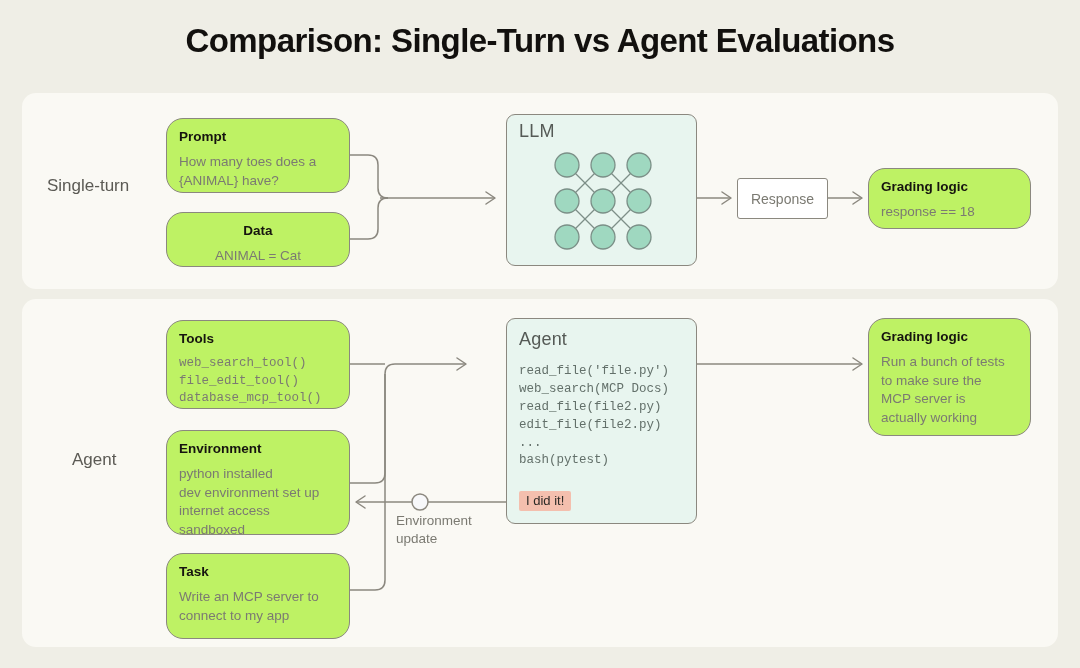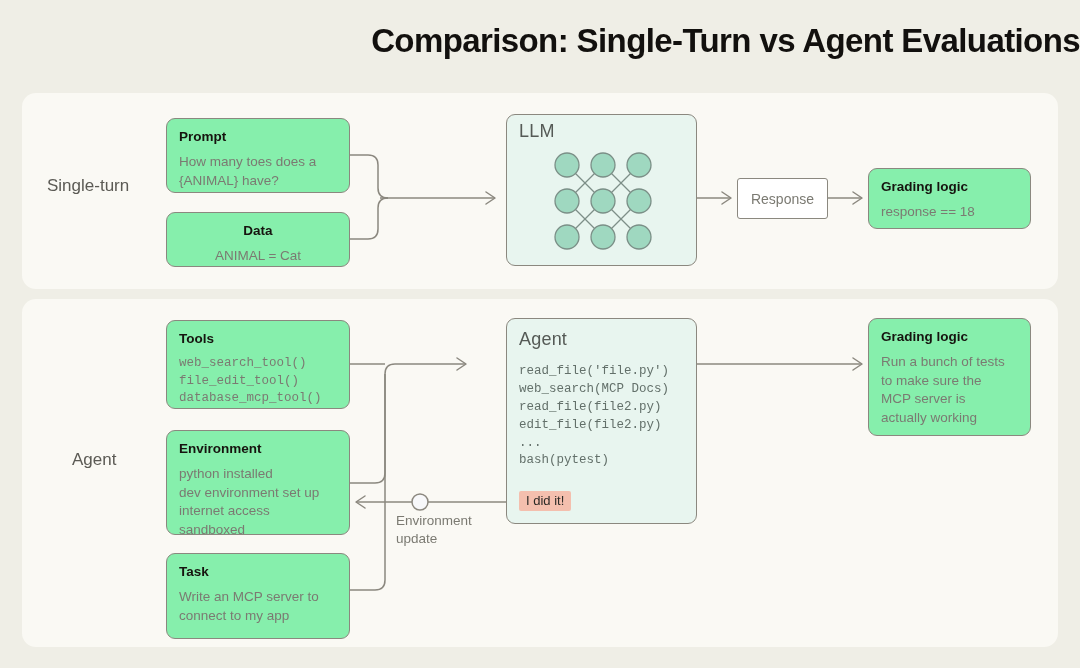--- a/index.html
+++ b/index.html
@@ -14,21 +14,21 @@
     font-family: "Liberation Sans", sans-serif;
     overflow: hidden;
     position: relative;
   }
 
   #page-title {
     position: absolute;
     left: 0;
     top: 22px;
     width: 1080px;
-    text-align: right;
+    text-align: center;
     font-size: 33px;
     font-weight: bold;
     letter-spacing: -0.6px;
     color: #12100e;
     white-space: nowrap;
   }
 
   
   .panel {
     position: absolute;
@@ -56,22 +56,22 @@
     text-align: center;
   }
   #row-label-single { left: 47px; top: 176px; }
   #row-label-agent  { left: 72px; top: 450px; }
 
   
   .node {
     position: absolute;
     box-sizing: border-box;
     border: 1.4px solid #8b887f;
-    border-radius: 9px;
-    background: #86efac;
+    border-radius: 17px;
+    background: #bef264;
     padding: 10px 12px 21px 12px;
   }
   .node .node-title {
     font-size: 13.5px;
     font-weight: bold;
     color: #16140f;
     line-height: 1.25;
     margin-bottom: 7px;
   }
   .node .node-body {

